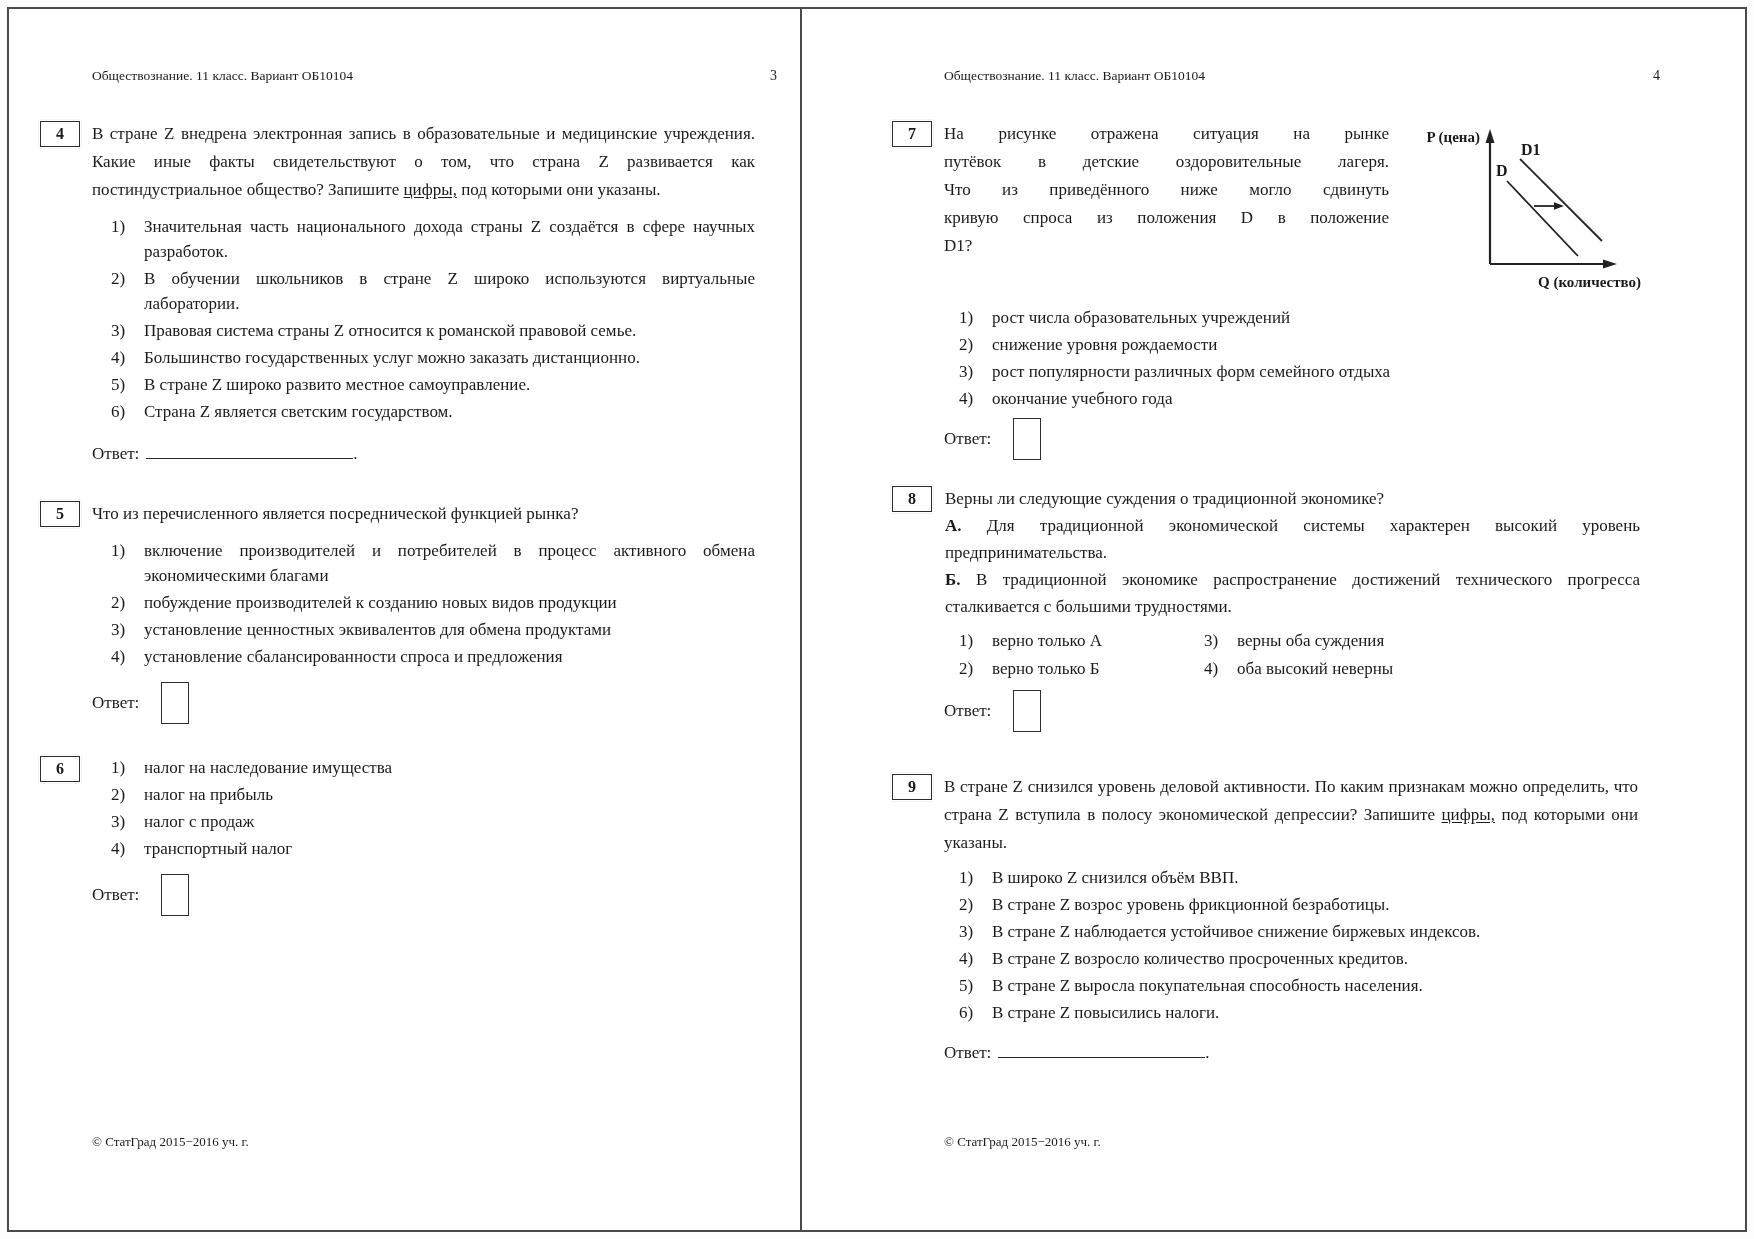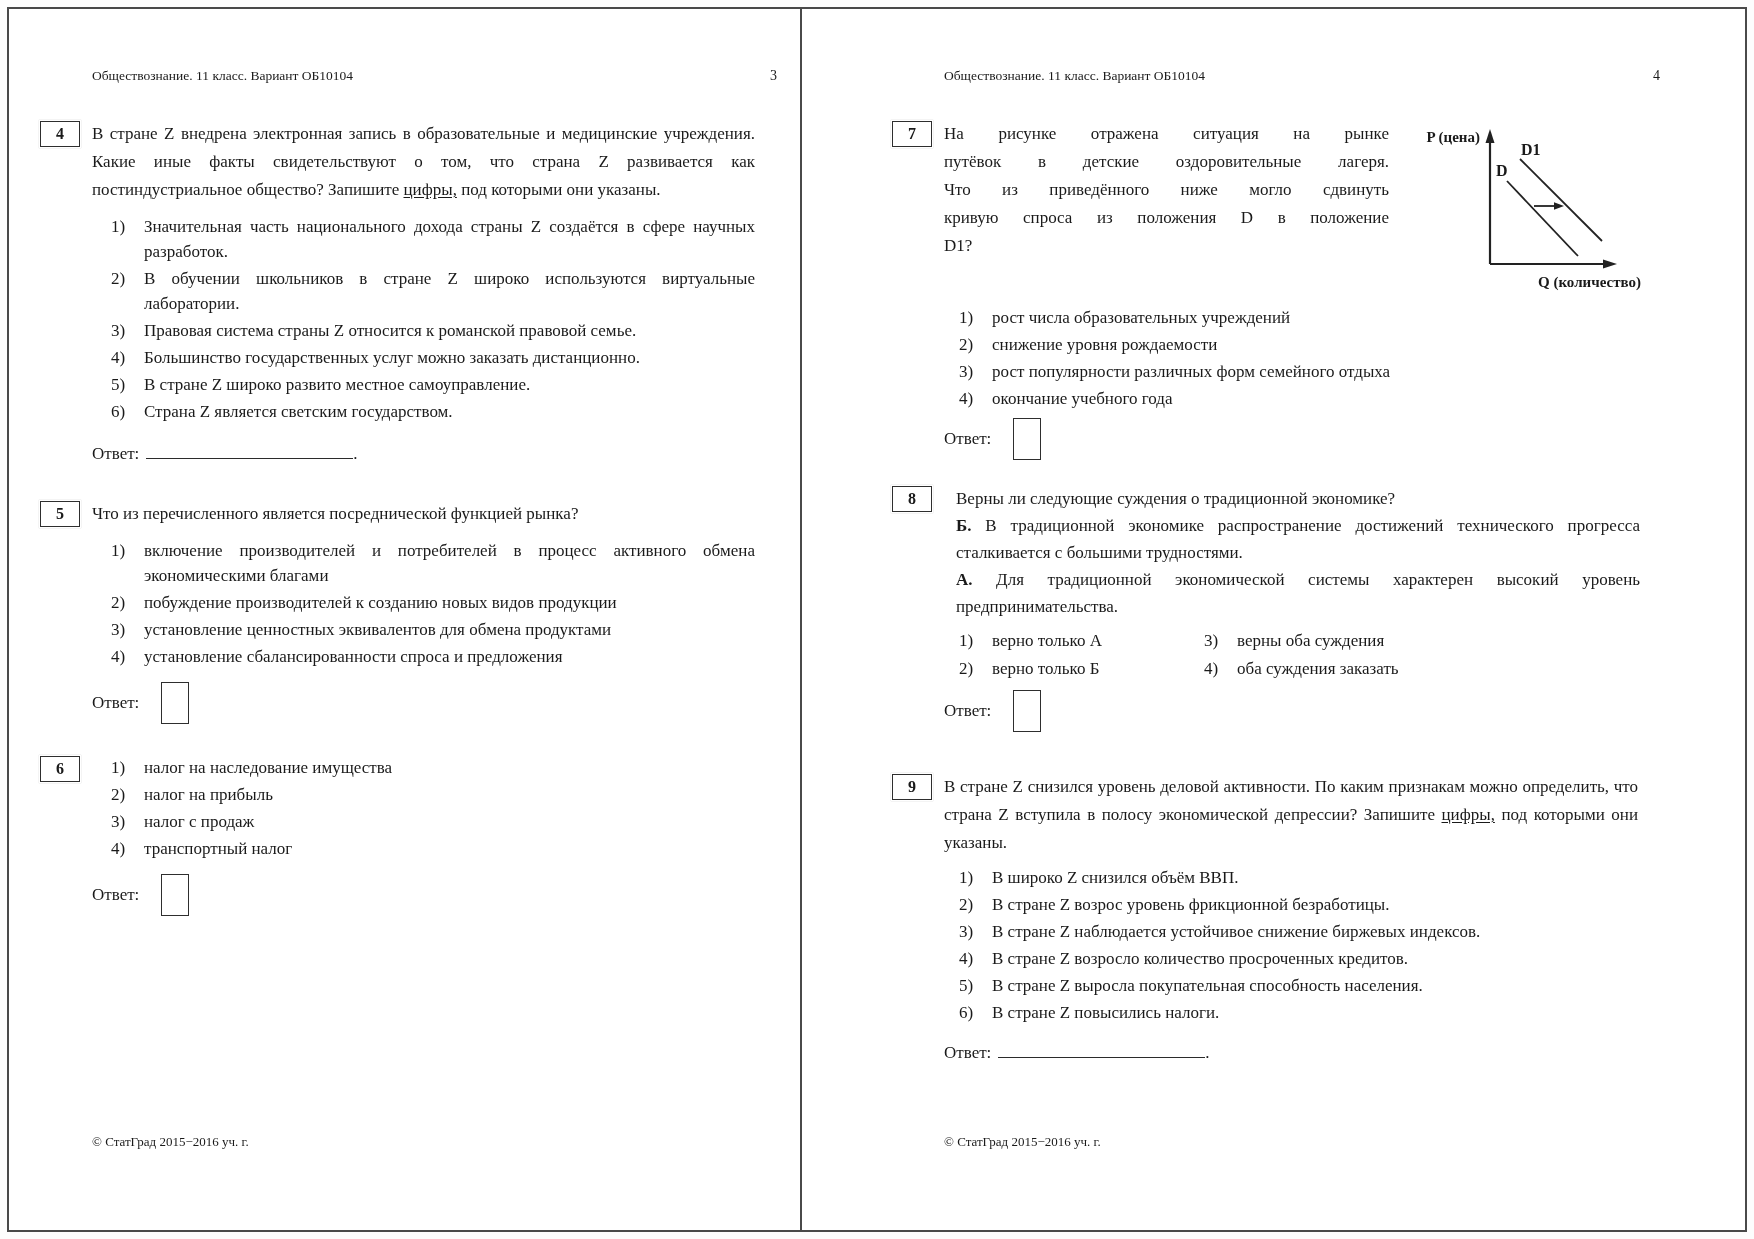--- a/index.html
+++ b/index.html
@@ -23,21 +23,21 @@
   .page-header .pnum{font-size:14px;}
 
   .question{position:relative;}
   .qnum-box{
     position:absolute;left:-52px;top:1px;width:38px;height:24px;
     border:1.5px solid #2e2e2e;display:flex;align-items:center;justify-content:center;
     font-weight:bold;font-size:16px;background:#fff;box-shadow:0 0 0 1px #fff,0 0 1px 1px #bbb;
   }
   .qtext{margin:0 22px 0 0;font-size:17px;line-height:28px;text-align:justify;}
   .page-right .qtext{}
-  .stmt{margin:0 20px 0 12px;font-size:17px;line-height:27px;text-align:justify;}
+  .stmt{margin:0 20px 0 1px;font-size:17px;line-height:27px;text-align:justify;}
   .ul{text-decoration:underline;text-underline-offset:2px;}
 
   .opts{list-style:none;margin:10px 22px 0 19px;padding:0;font-size:17px;}
   .page-right .opts{margin:6px 20px 0 15px;}
   .opt{display:flex;line-height:25px;margin-bottom:2px;}
   .onum{flex:0 0 33px;}
   .otext{flex:1;text-align:justify;}
 
   .opts2{display:grid;grid-template-rows:auto auto;grid-auto-flow:column;
     grid-template-columns:245px auto;row-gap:3px;margin:8px 20px 0 15px;font-size:17px;}
@@ -239,38 +239,38 @@
         <span>Ответ:</span>
         <span class="abox"></span>
       </div>
     </section>
 
     <section class="question mt-q8">
       <div class="qnum-box">
         <span>8</span>
       </div>
       <p class="stmt">Верны ли следующие суждения о традиционной экономике?</p>
+      <p class="stmt"><b>А.</b><span> Для традиционной экономической системы характерен высокий уровень предпринимательства.</span></p>
       <p class="stmt"><b>Б.</b><span> В традиционной экономике распространение достижений технического прогресса сталкивается с большими трудностями.</span></p>
-      <p class="stmt"><b>А.</b><span> Для традиционной экономической системы характерен высокий уровень предпринимательства.</span></p>
       <div class="opts2">
         <div class="opt">
             <span class="onum">1)</span>
             <span>верно только А</span>
           </div>
         <div class="opt">
             <span class="onum">2)</span>
             <span>верно только Б</span>
           </div>
         <div class="opt">
             <span class="onum">3)</span>
             <span>верны оба суждения</span>
           </div>
         <div class="opt">
             <span class="onum">4)</span>
-            <span>оба суждения заказать</span>
+            <span>оба высокий неверны</span>
           </div>
       </div>
       <div class="answer-box-row" style="margin-top:8px;">
         <span>Ответ:</span>
         <span class="abox"></span>
       </div>
     </section>
 
     <section class="question mt-q9">
       <div class="qnum-box">

